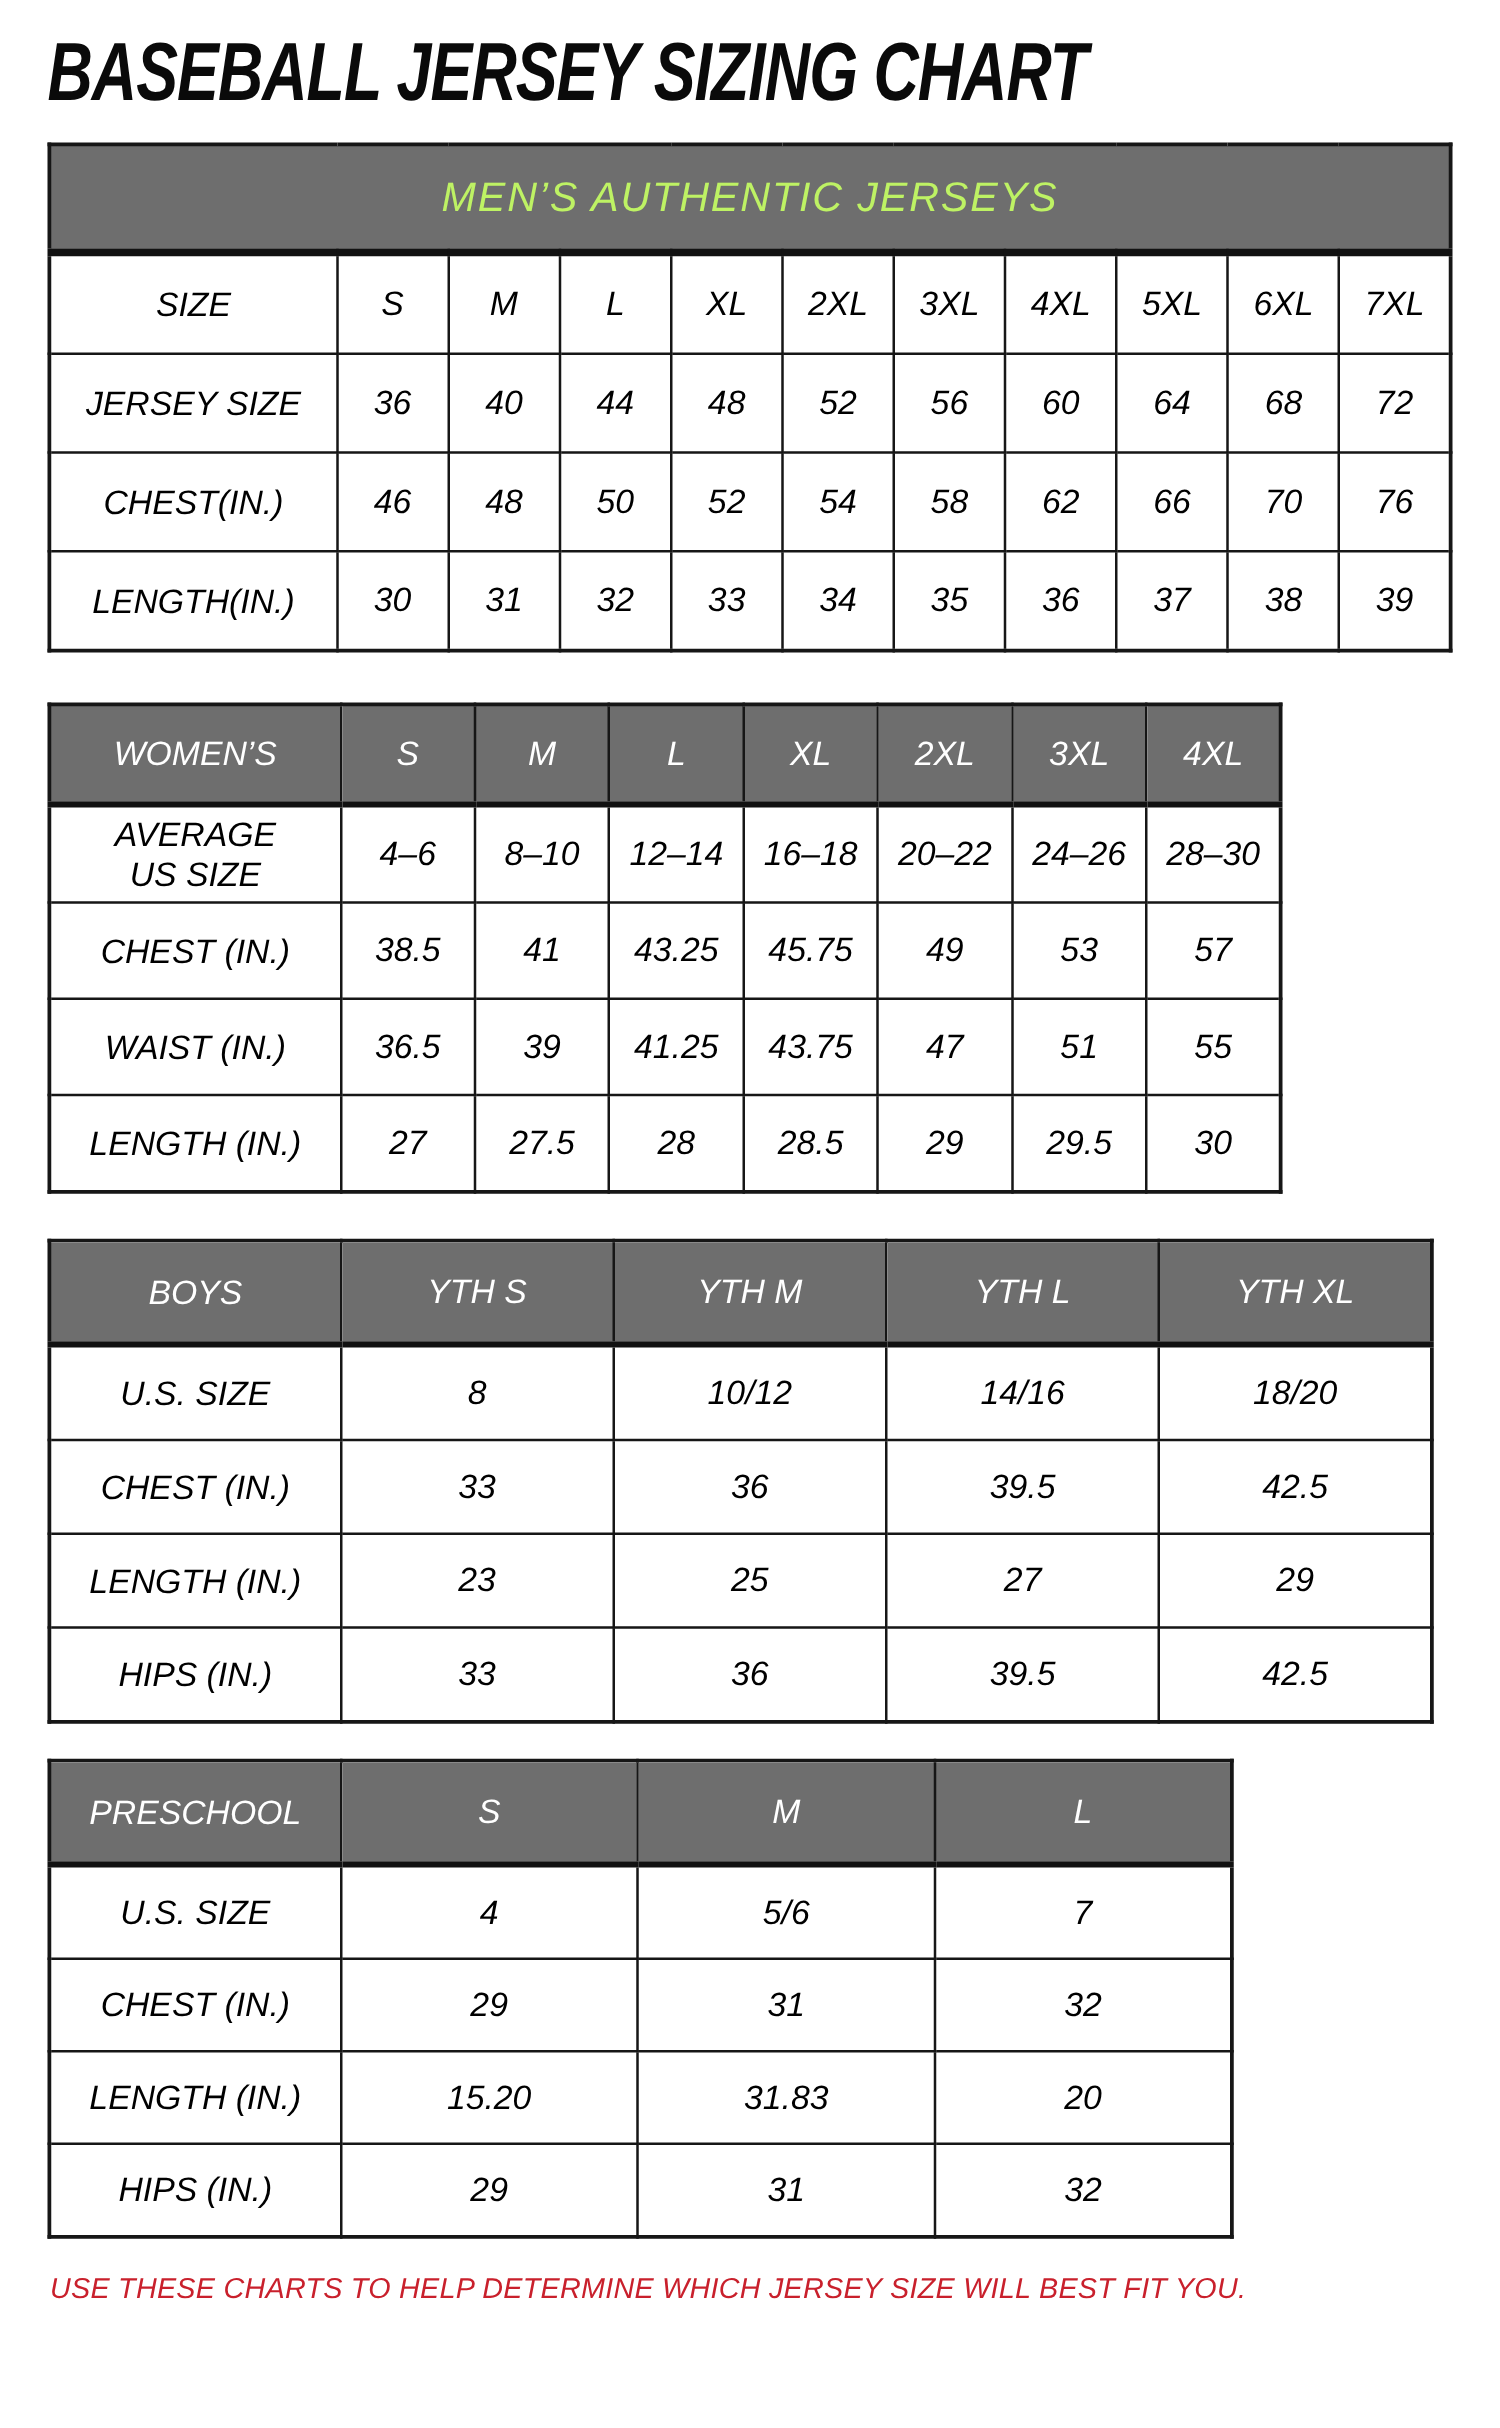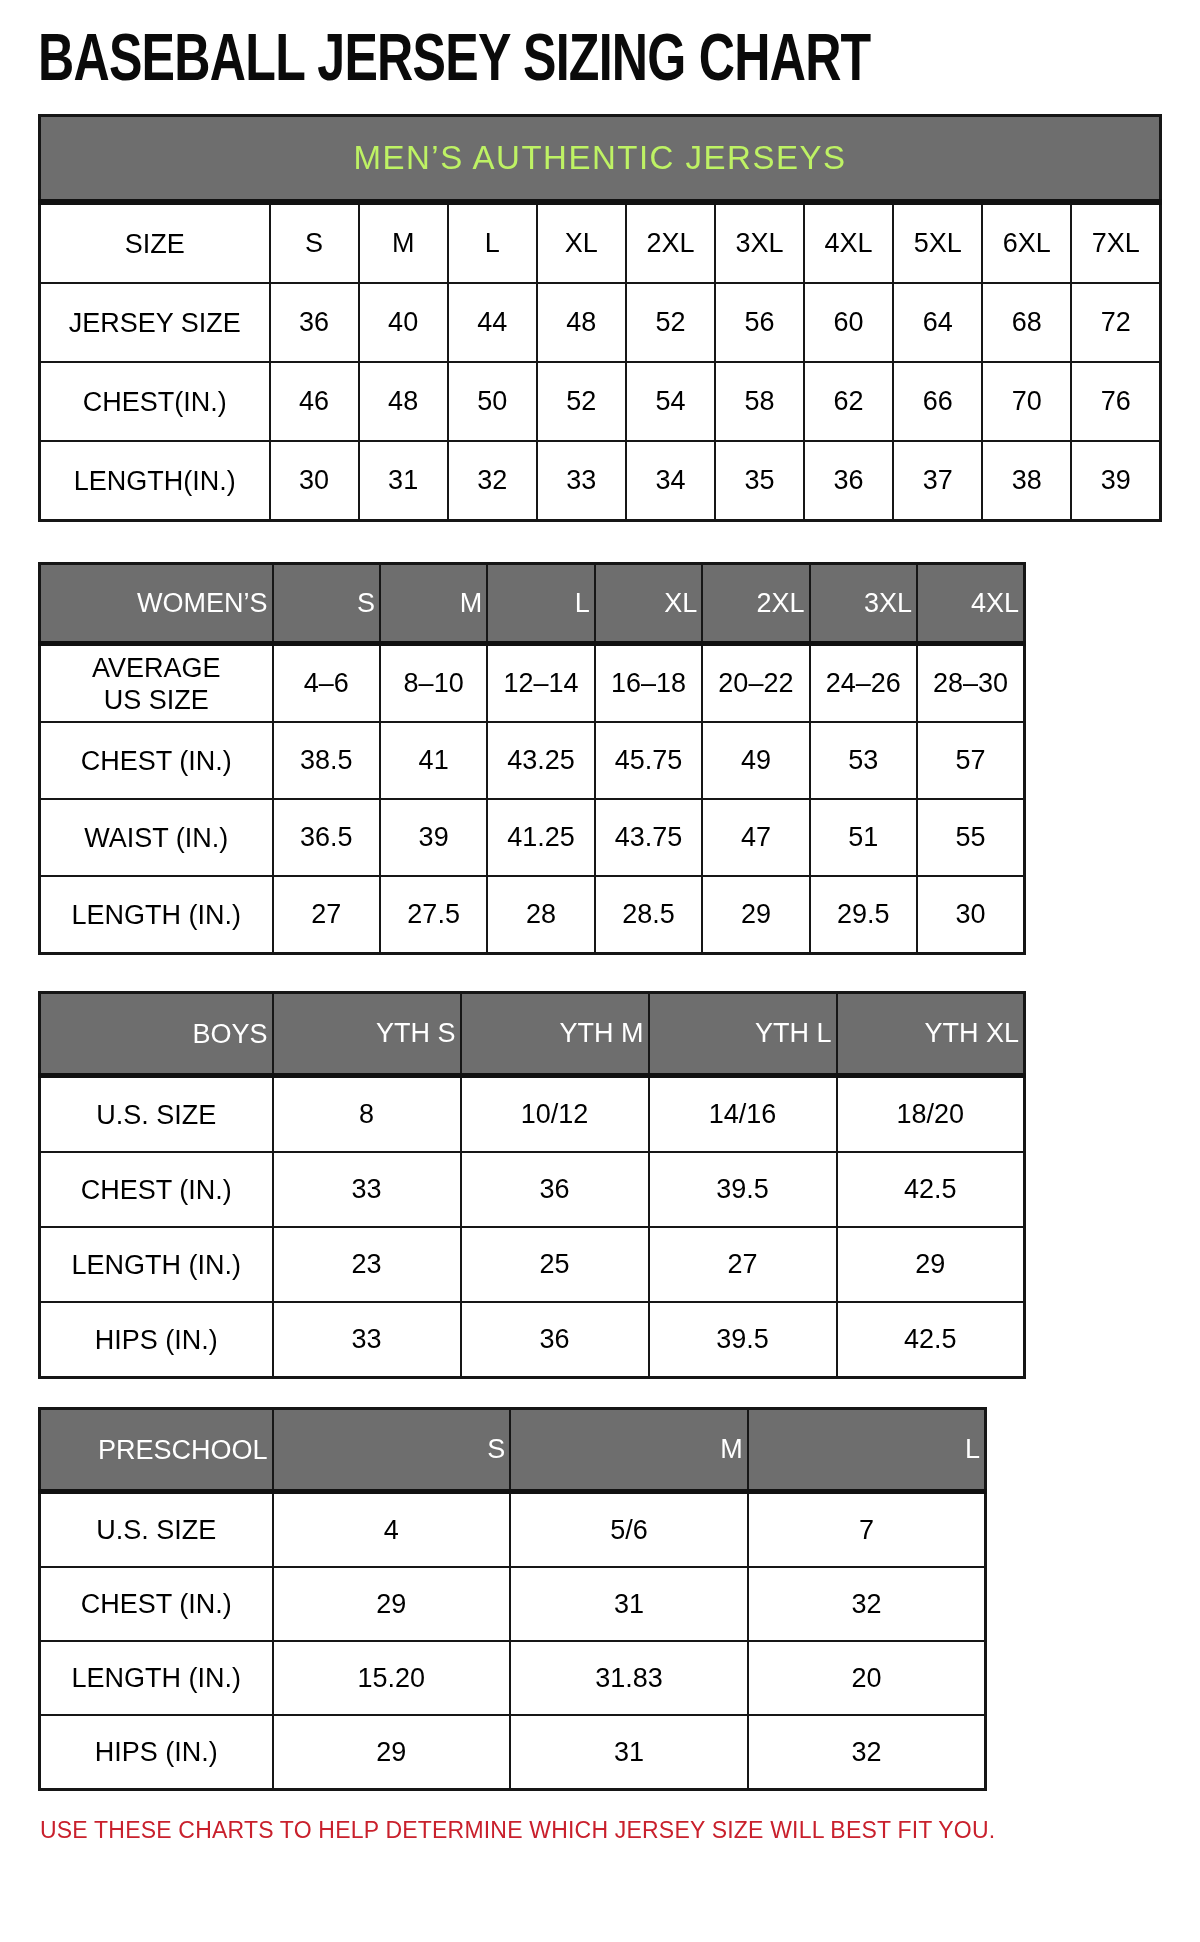--- a/index.html
+++ b/index.html
@@ -9,20 +9,21 @@
   }
   body {
     width: 1200px;
     min-height: 1942px;
     font-family: "Liberation Sans", sans-serif;
     color: #000;
     -webkit-font-smoothing: antialiased;
   }
   .page {
     padding: 26px 0 0 38px;
+    font-style: italic;
   }
   .page-title {
     margin: 0;
     font-size: 66px;
     line-height: 62px;
     font-weight: bold;
     letter-spacing: -1px;
     white-space: nowrap;
     transform: scaleX(0.76);
     transform-origin: left center;
@@ -67,33 +68,32 @@
     color: #bef264;
     font-size: 33px;
     letter-spacing: 1.5px;
     border-bottom: 6px solid #111;
     height: 82px;
   }
   table.tbl td.hcell {
     background: #6e6e6e;
     color: #ffffff;
     border-bottom: 5px solid #111;
-    text-align: right;
   }
 
   .tbl-mens { width: 1124px; }
   .tbl-mens col.c0 { width: 230px; }
   .tbl-mens td { height: 77px; }
 
   .tbl-womens { width: 988px; }
   .tbl-womens col.c0 { width: 233px; }
   .tbl-womens td { height: 75px; }
   .tbl-womens td.hcell { height: 76px; }
 
-  .tbl-boys { width: 988px; }
+  .tbl-boys { width: 1109px; }
   .tbl-boys col.c0 { width: 233px; }
   .tbl-boys td { height: 73px; }
   .tbl-boys td.hcell { height: 79px; }
 
   .tbl-preschool { width: 949px; }
   .tbl-preschool col.c0 { width: 233px; }
   .tbl-preschool td { height: 72px; }
   .tbl-preschool td.hcell { height: 79px; }
 
   .footer-note {

